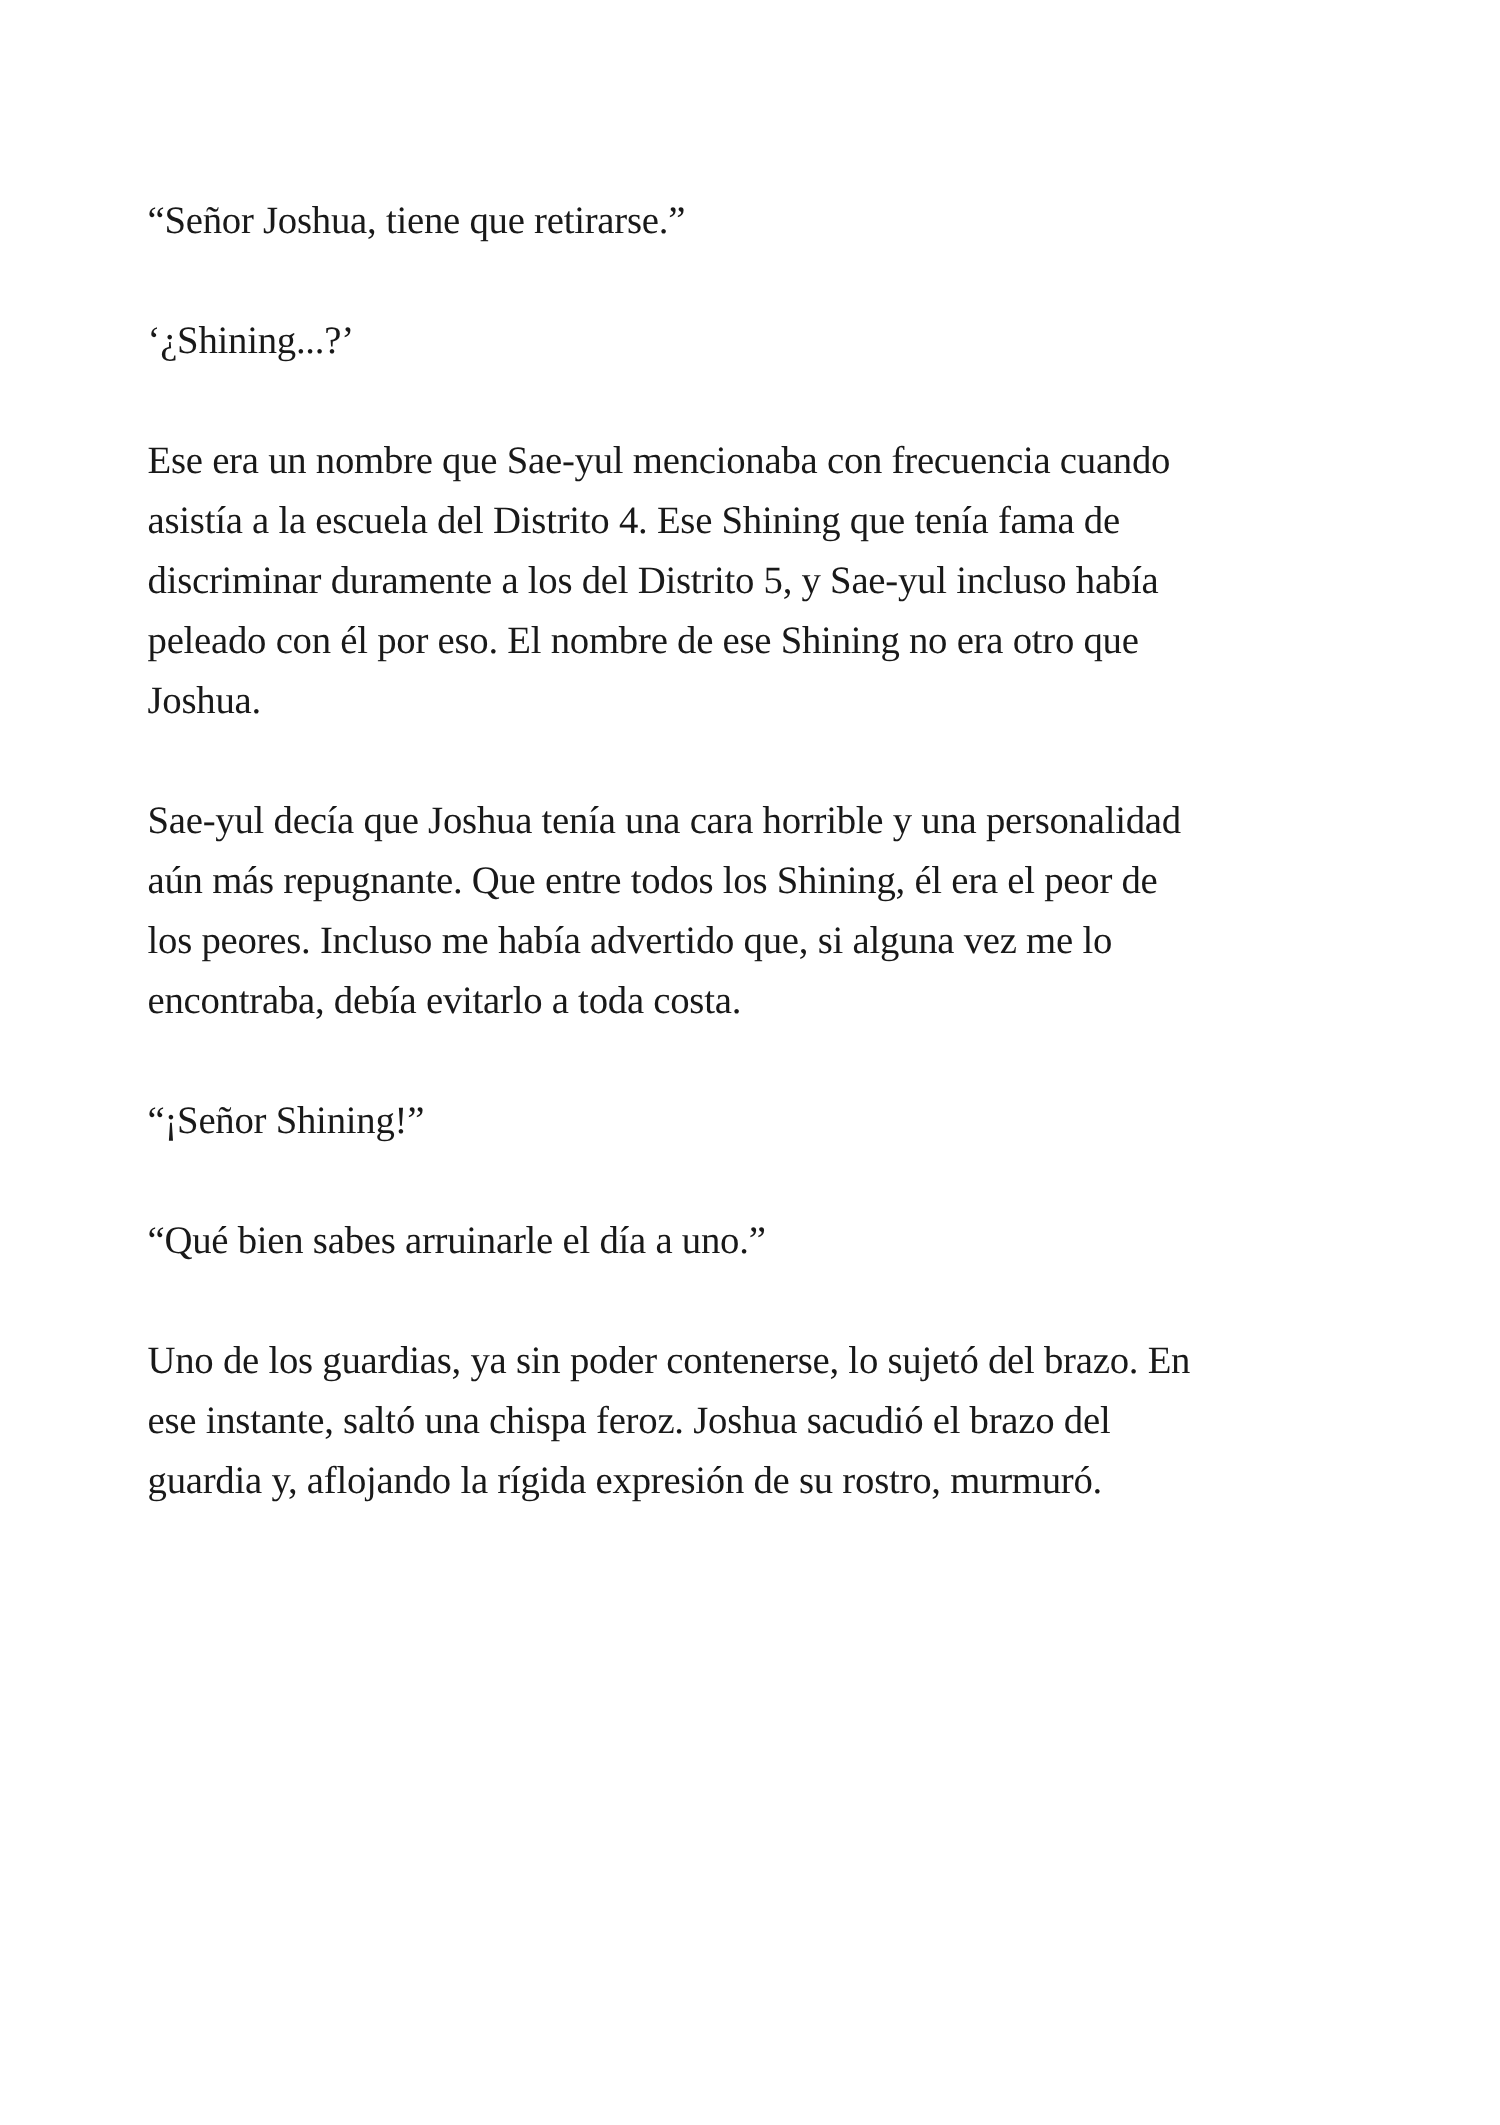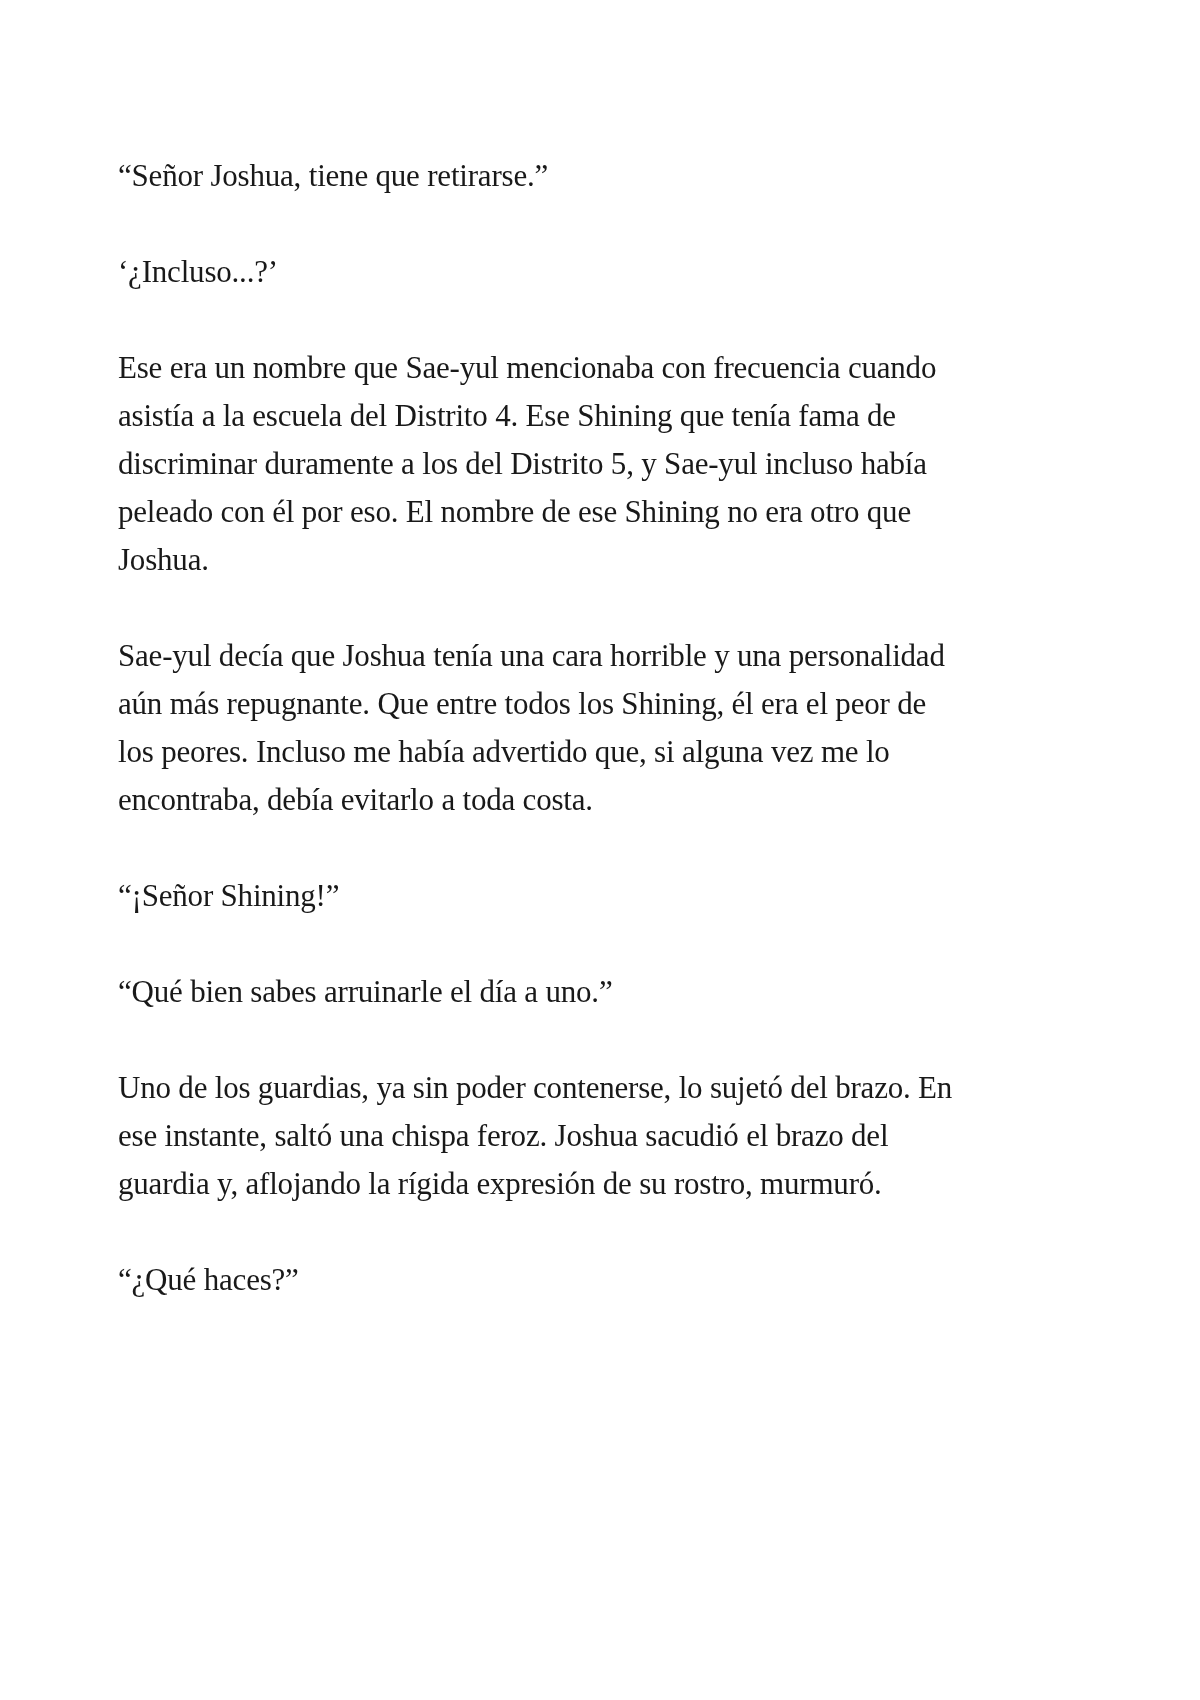--- a/index.html
+++ b/index.html
@@ -30,30 +30,29 @@
     margin: 0 0 48px 0;
     white-space: pre; 
   }
 </style>
 </head>
 <body>
 
 <div class="page">
   <div class="text-content" id="text-content">
       <p>“Señor Joshua, tiene que retirarse.”</p>
-      <p>‘¿Incluso...?’</p>
+      <p>‘¿Shining...?’</p>
       <p>Ese era un nombre que Sae-yul mencionaba con frecuencia cuando
 asistía a la escuela del Distrito 4. Ese Shining que tenía fama de
 discriminar duramente a los del Distrito 5, y Sae-yul incluso había
 peleado con él por eso. El nombre de ese Shining no era otro que
 Joshua.</p>
       <p>Sae-yul decía que Joshua tenía una cara horrible y una personalidad
 aún más repugnante. Que entre todos los Shining, él era el peor de
 los peores. Incluso me había advertido que, si alguna vez me lo
 encontraba, debía evitarlo a toda costa.</p>
       <p>“¡Señor Shining!”</p>
       <p>“Qué bien sabes arruinarle el día a uno.”</p>
       <p>Uno de los guardias, ya sin poder contenerse, lo sujetó del brazo. En
 ese instante, saltó una chispa feroz. Joshua sacudió el brazo del
 guardia y, aflojando la rígida expresión de su rostro, murmuró.</p>
-      <p>“¿Qué haces?”</p>
     </div>
 </div>
 
 </body></html>

